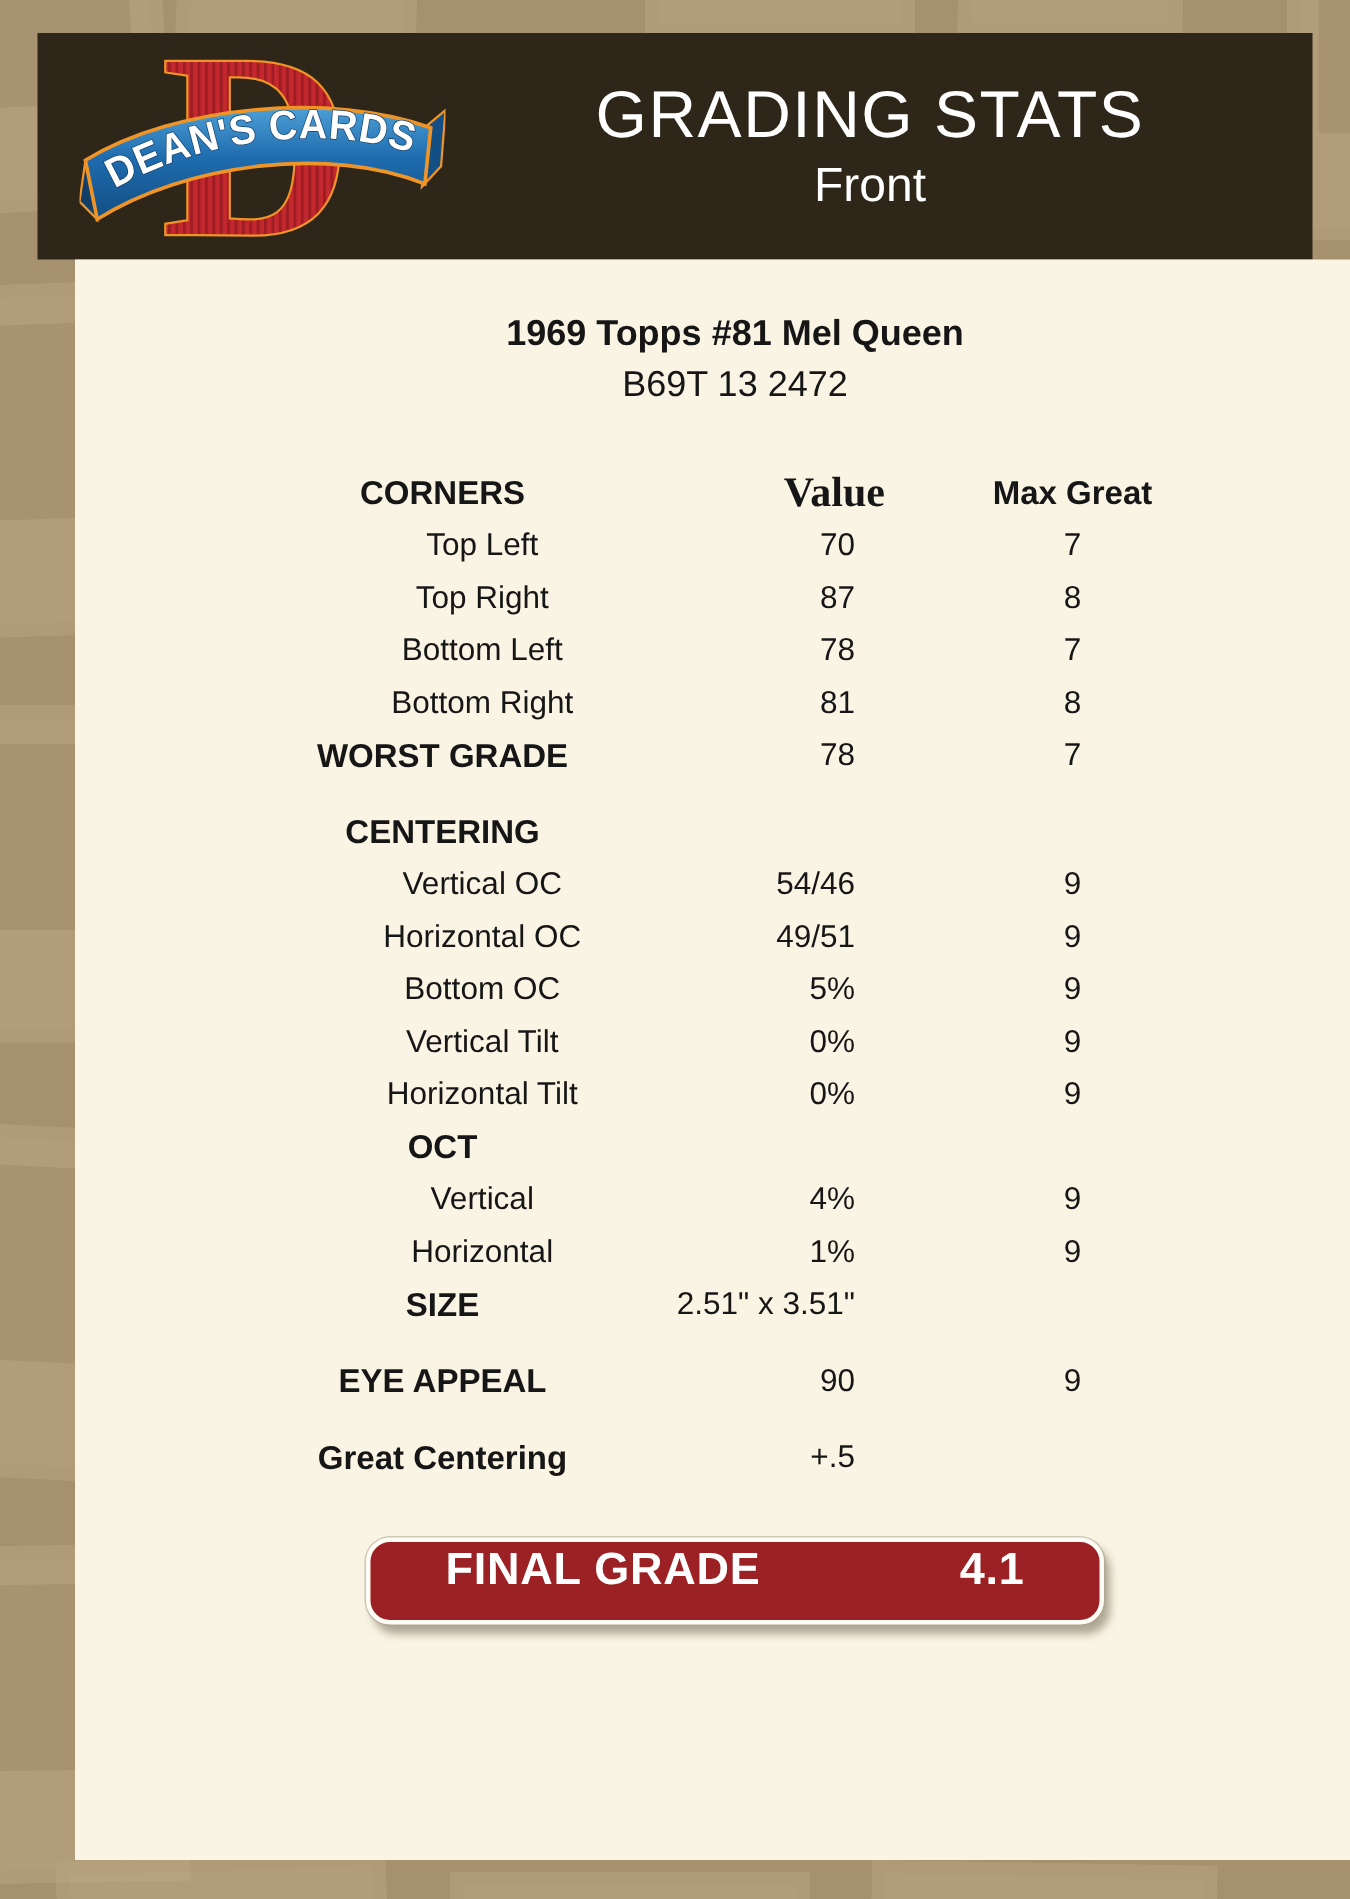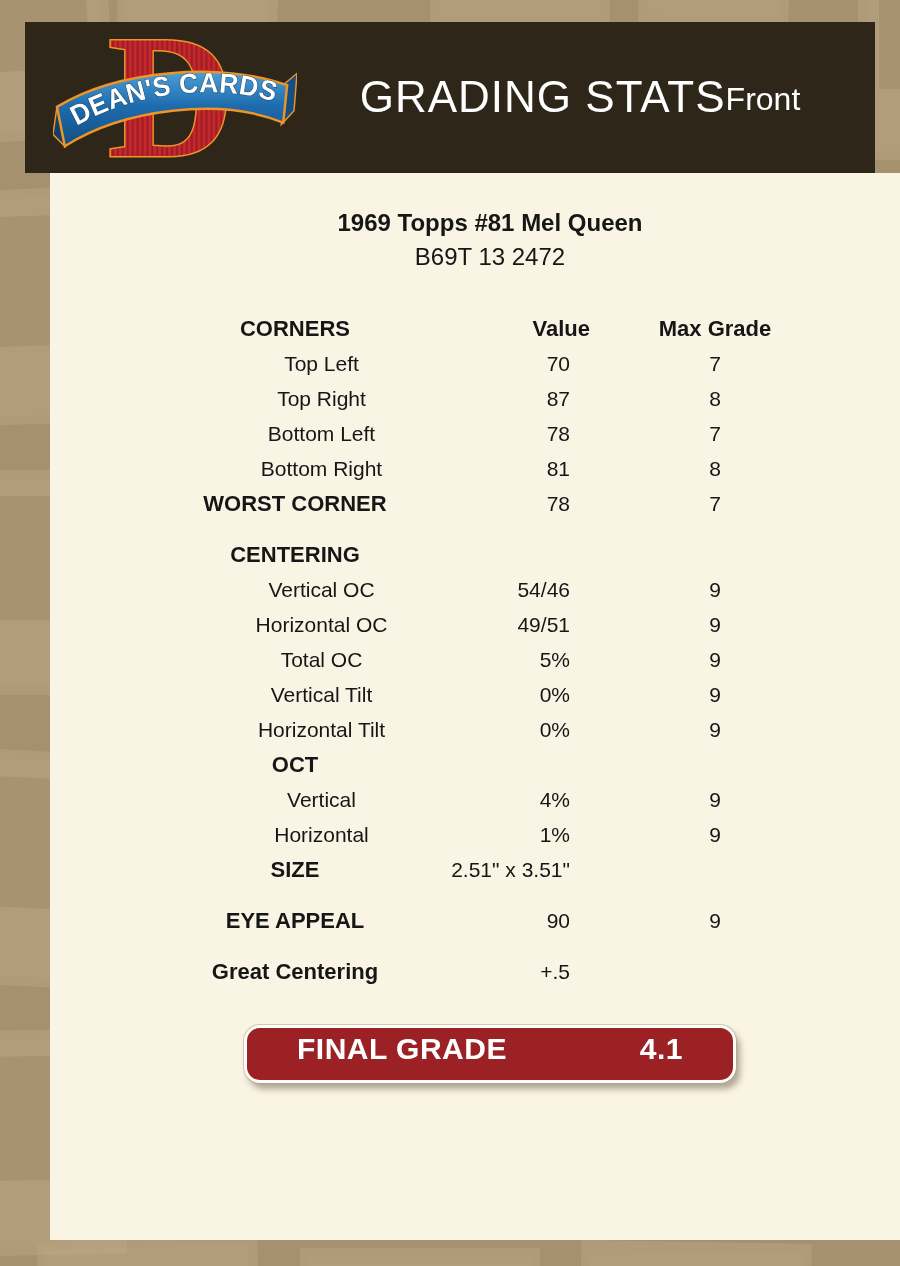--- a/index.html
+++ b/index.html
@@ -30,52 +30,52 @@
     background:rgba(146,124,92,.35);
   }
   
   .topbar{
     position:absolute;left:25px;top:22px;width:850px;height:151px;
     background:var(--header-background);
   }
   .logo{position:absolute;left:28px;top:9px;}
   .titles{
     position:absolute;left:270px;right:10px;top:0;height:100%;
-    display:flex;align-items:center;justify-content:center;
+    display:flex;flex-direction:column;align-items:center;justify-content:center;
     color:#ffffff;
   }
   .h1{font-size:44px;letter-spacing:1px;line-height:1.1;}
   .h2{font-size:32px;margin-top:4px;}
   
   .panel{
     position:absolute;left:50px;top:173px;width:880px;height:1067px;
     background:var(--panel-background);
     color:var(--text);
   }
   .card-title{margin-top:36px;text-align:center;font-size:24px;font-weight:bold;line-height:28px;}
   .card-code{text-align:center;font-size:24px;line-height:28px;margin-top:6px;}
   
   table.stats{margin:40px 0 0 100px;width:660px;border-collapse:collapse;table-layout:fixed;}
   table.stats td{height:35px;font-size:21px;vertical-align:middle;white-space:nowrap;overflow:visible;}
   td.lbl{text-align:center;}
   td.lbl.bold{font-weight:bold;font-size:22px;}
   td.lbl.indent{padding-left:53px;}
   td.val{text-align:right;padding-right:20px;}
   td.max{text-align:center;padding-left:30px;}
-  tr.colhead td.val{padding-right:0;font-weight:bold;font-size:22px;}
+  tr.colhead td.val{padding-right:0;font-weight:bold;font-size:28px;font-family:Liberation Serif, serif;}
   tr.colhead td.max{font-weight:bold;font-size:22px;}
   tr.spacer td{height:16px;}
   
   .final-grade{
     width:492px;height:58px;margin:36px auto 0;
     background:var(--final-grade-red);
     border:3px solid #fffef6;border-radius:16px;
     box-shadow:0 0 0 1px rgba(170,160,140,.5),4px 6px 6px rgba(125,115,95,.6);
-    display:flex;align-items:flex-start;justify-content:space-between;
-    padding:4px 50px;color:#ffffff;font-weight:bold;font-size:30px;letter-spacing:.5px;
+    display:flex;align-items:flex-end;justify-content:space-between;
+    padding:16px 50px;color:#ffffff;font-weight:bold;font-size:30px;letter-spacing:.5px;
   }
 </style>
 </head>
 <body>
 
 <div class="collage">
   <div class="bg-card" style="left:-40px;top:-70px;width:150px;height:210px;transform:rotate(-3deg);"></div>
   <div class="bg-card" style="left:120px;top:-160px;width:160px;height:200px;transform:rotate(2deg);"></div>
   <div class="bg-card" style="left:430px;top:-190px;width:180px;height:215px;"></div>
   <div class="bg-card" style="left:640px;top:-175px;width:150px;height:200px;transform:rotate(1deg);"></div>
@@ -127,21 +127,21 @@
   <table class="stats">
     <colgroup>
         <col style="width:290px">
         <col style="width:150px">
         <col style="width:220px">
       </colgroup>
     <tbody>
         <tr class="colhead">
           <td class="lbl bold">CORNERS</td>
           <td class="val">Value</td>
-          <td class="max">Max Grade</td>
+          <td class="max">Max Great</td>
         </tr>
         <tr>
           <td class="lbl indent">Top Left</td>
           <td class="val">70</td>
           <td class="max">7</td>
         </tr>
         <tr>
           <td class="lbl indent">Top Right</td>
           <td class="val">87</td>
           <td class="max">8</td>
@@ -150,21 +150,21 @@
           <td class="lbl indent">Bottom Left</td>
           <td class="val">78</td>
           <td class="max">7</td>
         </tr>
         <tr>
           <td class="lbl indent">Bottom Right</td>
           <td class="val">81</td>
           <td class="max">8</td>
         </tr>
         <tr>
-          <td class="lbl bold">WORST CORNER</td>
+          <td class="lbl bold">WORST GRADE</td>
           <td class="val">78</td>
           <td class="max">7</td>
         </tr>
         <tr class="spacer">
           <td colspan="3"></td>
         </tr>
         <tr>
           <td class="lbl bold">CENTERING</td>
           <td class="val"></td>
           <td class="max"></td>
@@ -173,21 +173,21 @@
           <td class="lbl indent">Vertical OC</td>
           <td class="val">54/46</td>
           <td class="max">9</td>
         </tr>
         <tr>
           <td class="lbl indent">Horizontal OC</td>
           <td class="val">49/51</td>
           <td class="max">9</td>
         </tr>
         <tr>
-          <td class="lbl indent">Total OC</td>
+          <td class="lbl indent">Bottom OC</td>
           <td class="val">5%</td>
           <td class="max">9</td>
         </tr>
         <tr>
           <td class="lbl indent">Vertical Tilt</td>
           <td class="val">0%</td>
           <td class="max">9</td>
         </tr>
         <tr>
           <td class="lbl indent">Horizontal Tilt</td>

